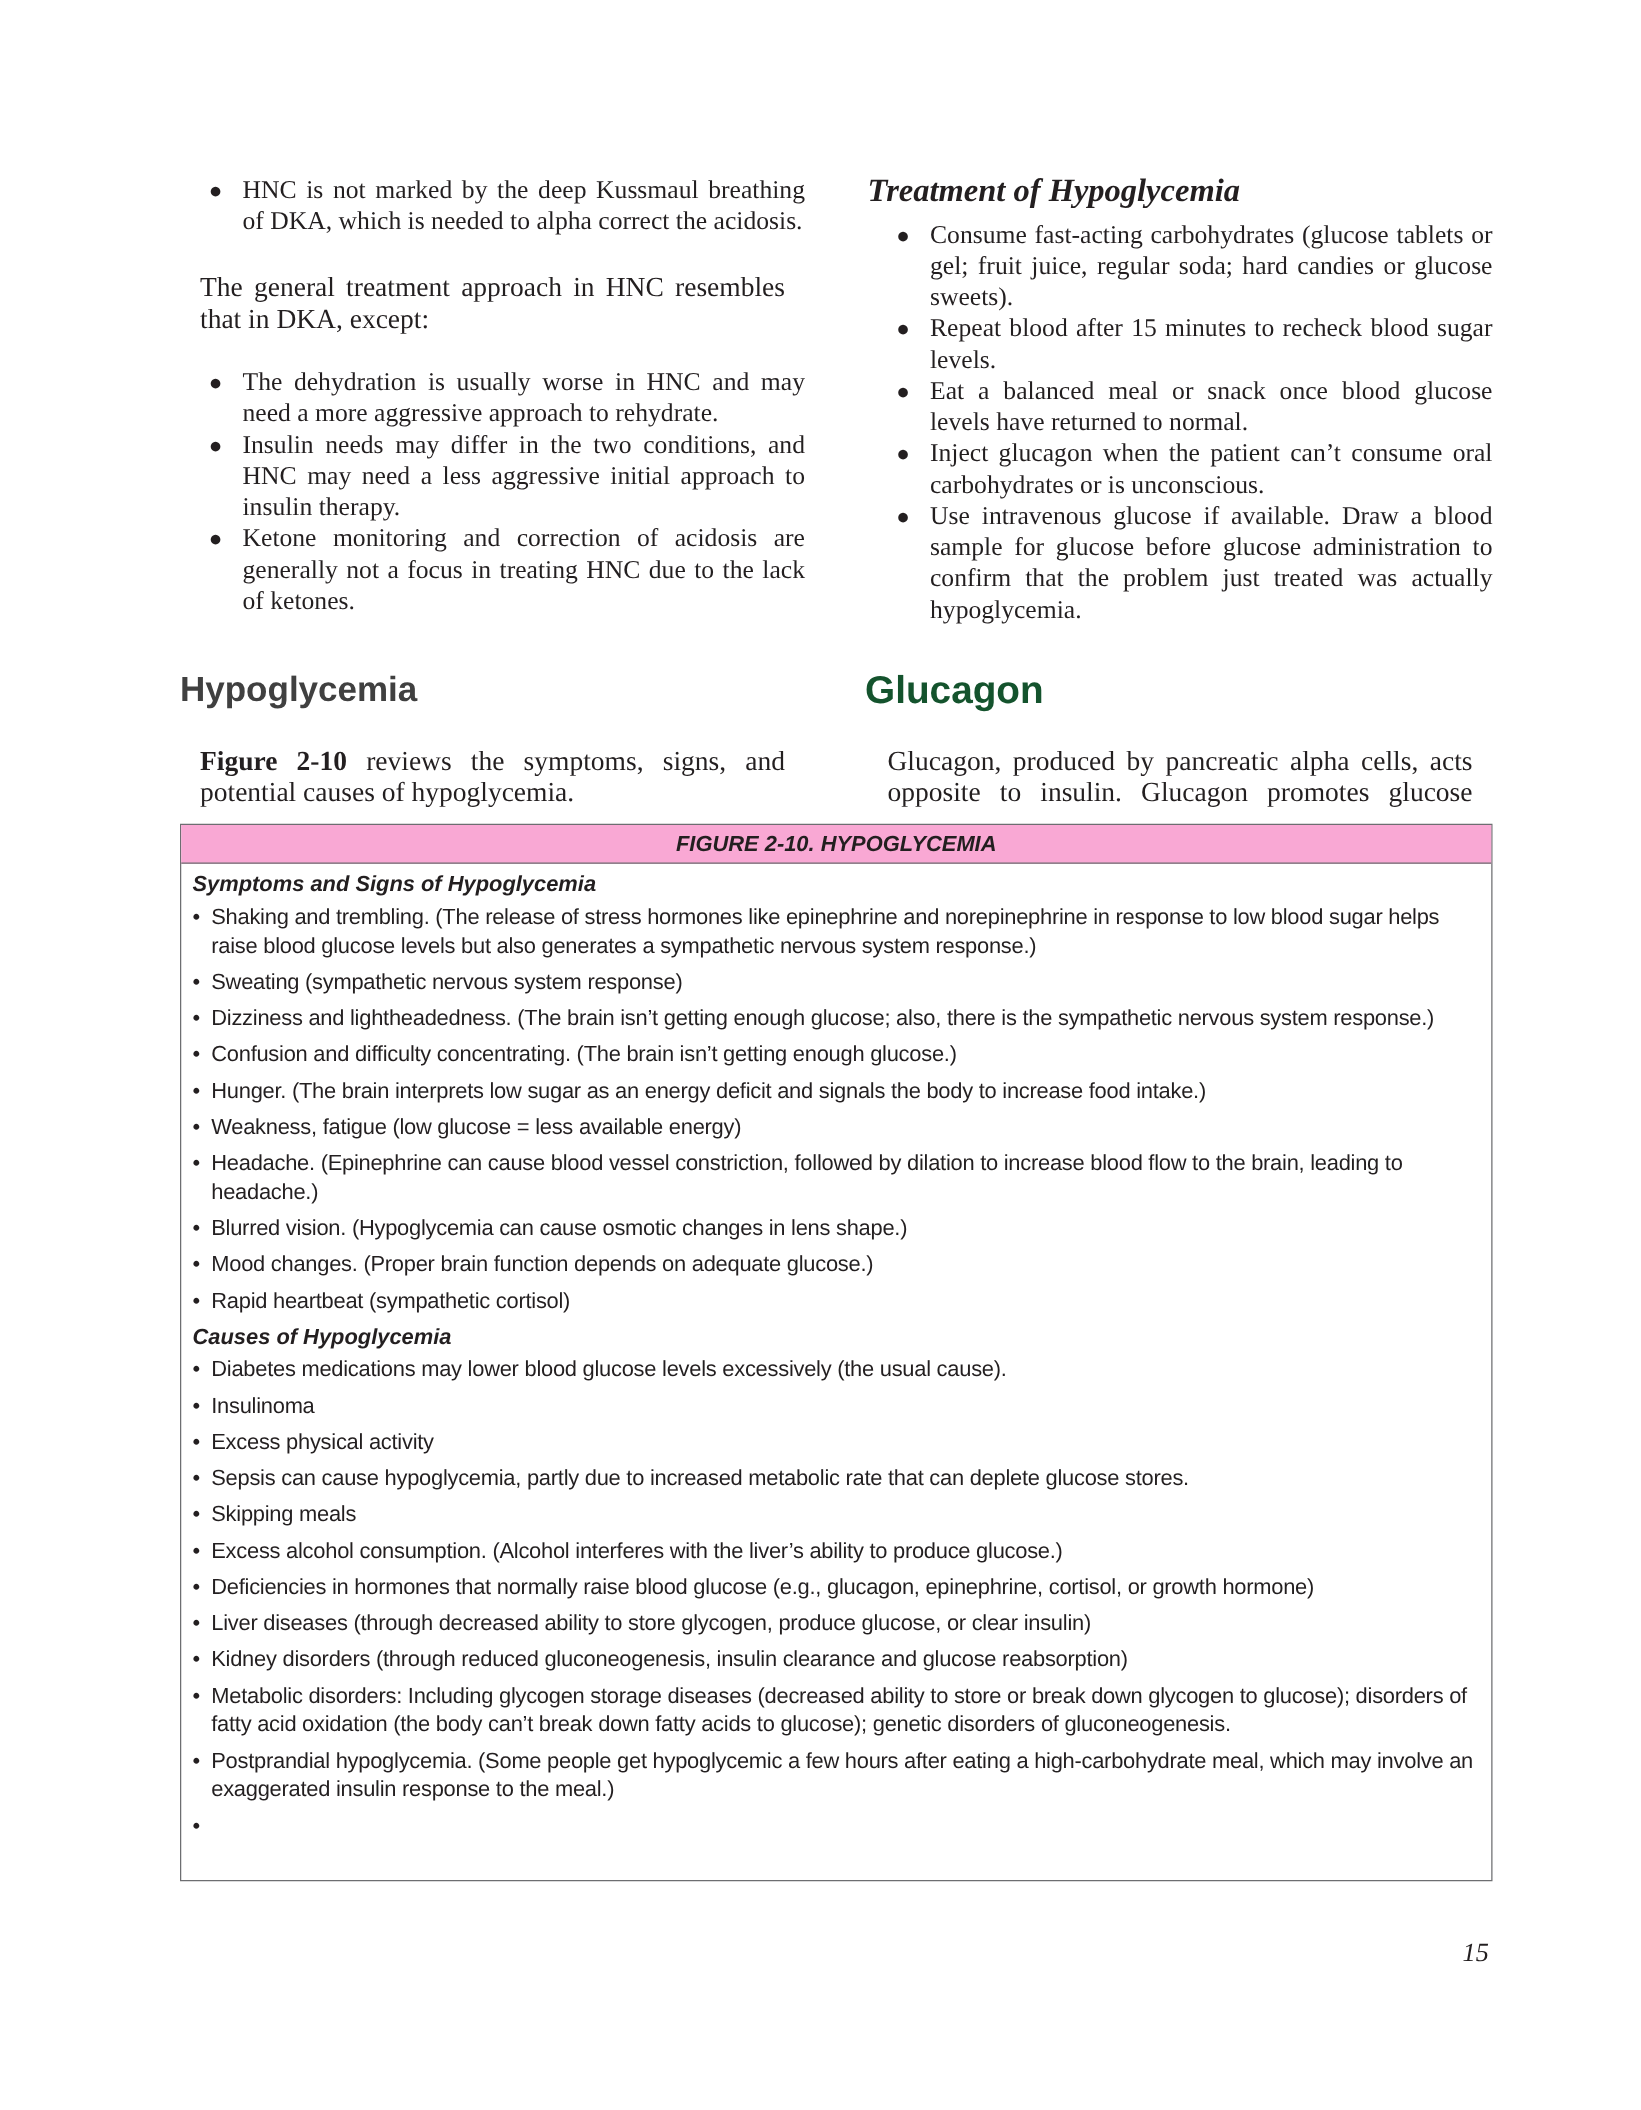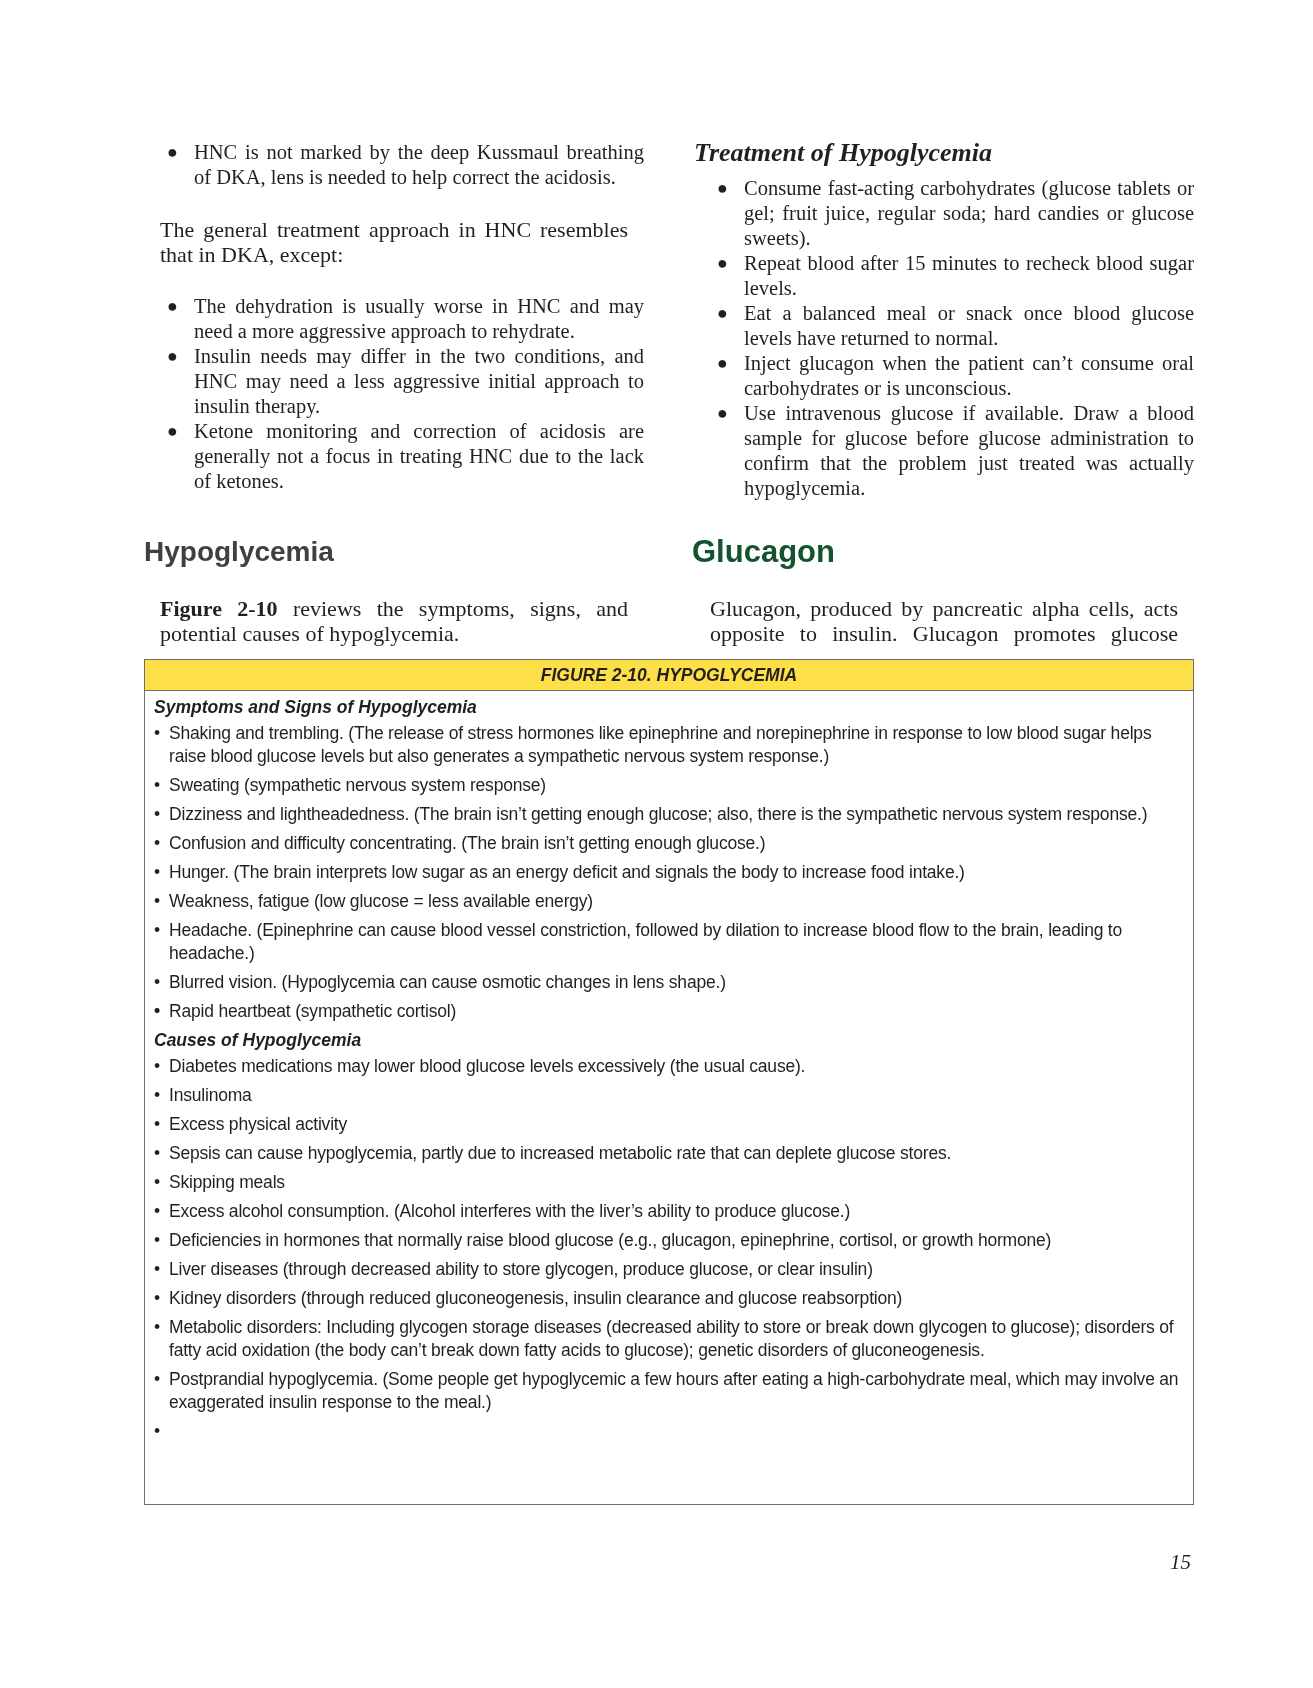--- a/index.html
+++ b/index.html
@@ -20,37 +20,37 @@
   .h2.maroon { color: #14532d; left: 692px; top: 534px; font-size: 31px; }
   .intro { position: absolute; top: 580px; width: 500px; }
   .intro.left { left: 144px; }
   .intro.right { left: 694px; }
   .fig {
     position: absolute; left: 144px; top: 659px; width: 1050px; height: 846px;
     border: 1.5px solid #6d6e71; box-sizing: border-box;
     font-family: "Liberation Sans", "DejaVu Sans", sans-serif; color: #231f20;
   }
   .fig-head {
-    background: #fde047; border-bottom: 1.5px solid #6d6e71; height: 30px;
+    background: #f9a8d4; border-bottom: 1.5px solid #6d6e71; height: 30px;
     text-align: center; font-weight: bold; font-style: italic; font-size: 17.5px; line-height: 30px;
   }
   .fig-body { padding: 3px 9px 0 9px; }
   .fig-sub { font-weight: bold; font-style: italic; font-size: 17.5px; line-height: 23px; margin: 2px 0 3px 0; }
   .fig-list { list-style: none; margin: 0; padding: 0; }
   .fig-list li { position: relative; padding-left: 15px; font-size: 17.5px; line-height: 23px; margin-bottom: 6px; letter-spacing: -0.2px; }
   .fig-list li .dot { position: absolute; left: 0; top: 0; }
   .pagenum { position: absolute; left: 1170px; top: 1550px; font-family: Liberation Serif, serif; font-style: italic; font-size: 21px; }
   .gap { height: 11px; }
 </style>
 </head>
 <body>
 
 <div class="col left">
   <ul class="bul">
-    <li><span class="dot">●</span><span>HNC is not marked by the deep Kussmaul breathing of DKA, lens is needed to help correct the acidosis.</span></li>
+    <li><span class="dot">●</span><span>HNC is not marked by the deep Kussmaul breathing of DKA, which is needed to alpha correct the acidosis.</span></li>
   </ul>
   <div class="gap"></div>
   <p class="p">The general treatment approach in HNC resembles that in DKA, except:</p>
   <div class="gap"></div>
   <ul class="bul">
     <li><span class="dot">●</span><span>The dehydration is usually worse in HNC and may need a more aggressive approach to rehydrate.</span></li>
     <li><span class="dot">●</span><span>Insulin needs may differ in the two conditions, and HNC may need a less aggressive initial approach to insulin therapy.</span></li>
     <li><span class="dot">●</span><span>Ketone monitoring and correction of acidosis are generally not a focus in treating HNC due to the lack of ketones.</span></li>
   </ul>
 </div>
@@ -82,21 +82,21 @@
     <div class="fig-sub">Symptoms and Signs of Hypoglycemia</div>
     <ul class="fig-list">
       <li><span class="dot">•</span><span>Shaking and trembling. (The release of stress hormones like epinephrine and norepinephrine in response to low blood sugar helps raise blood glucose levels but also generates a sympathetic nervous system response.)</span></li>
       <li><span class="dot">•</span><span>Sweating (sympathetic nervous system response)</span></li>
       <li><span class="dot">•</span><span>Dizziness and lightheadedness. (The brain isn’t getting enough glucose; also, there is the sympathetic nervous system response.)</span></li>
       <li><span class="dot">•</span><span>Confusion and difficulty concentrating. (The brain isn’t getting enough glucose.)</span></li>
       <li><span class="dot">•</span><span>Hunger. (The brain interprets low sugar as an energy deficit and signals the body to increase food intake.)</span></li>
       <li><span class="dot">•</span><span>Weakness, fatigue (low glucose = less available energy)</span></li>
       <li><span class="dot">•</span><span>Headache. (Epinephrine can cause blood vessel constriction, followed by dilation to increase blood flow to the brain, leading to headache.)</span></li>
       <li><span class="dot">•</span><span>Blurred vision. (Hypoglycemia can cause osmotic changes in lens shape.)</span></li>
-      <li><span class="dot">•</span></li>
+      <li><span class="dot">•</span><span>Mood changes. (Proper brain function depends on adequate glucose.)</span></li>
       <li><span class="dot">•</span><span>Rapid heartbeat (sympathetic cortisol)</span></li>
     </ul>
     <div class="fig-sub">Causes of Hypoglycemia</div>
     <ul class="fig-list">
       <li><span class="dot">•</span><span>Diabetes medications may lower blood glucose levels excessively (the usual cause).</span></li>
       <li><span class="dot">•</span><span>Insulinoma</span></li>
       <li><span class="dot">•</span><span>Excess physical activity</span></li>
       <li><span class="dot">•</span><span>Sepsis can cause hypoglycemia, partly due to increased metabolic rate that can deplete glucose stores.</span></li>
       <li><span class="dot">•</span><span>Skipping meals</span></li>
       <li><span class="dot">•</span><span>Excess alcohol consumption. (Alcohol interferes with the liver’s ability to produce glucose.)</span></li>

